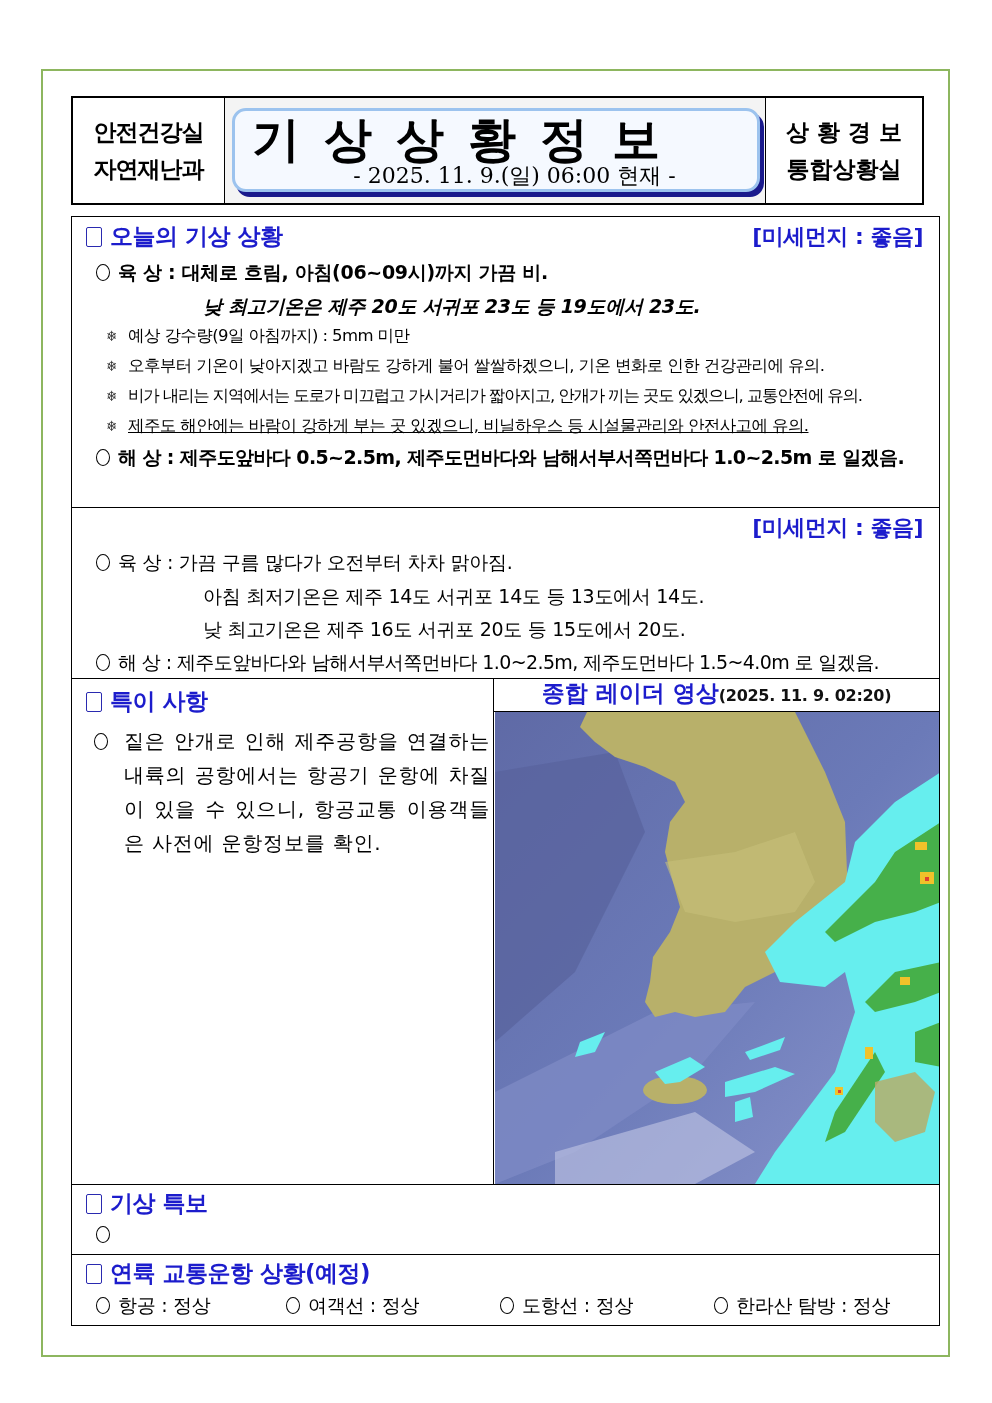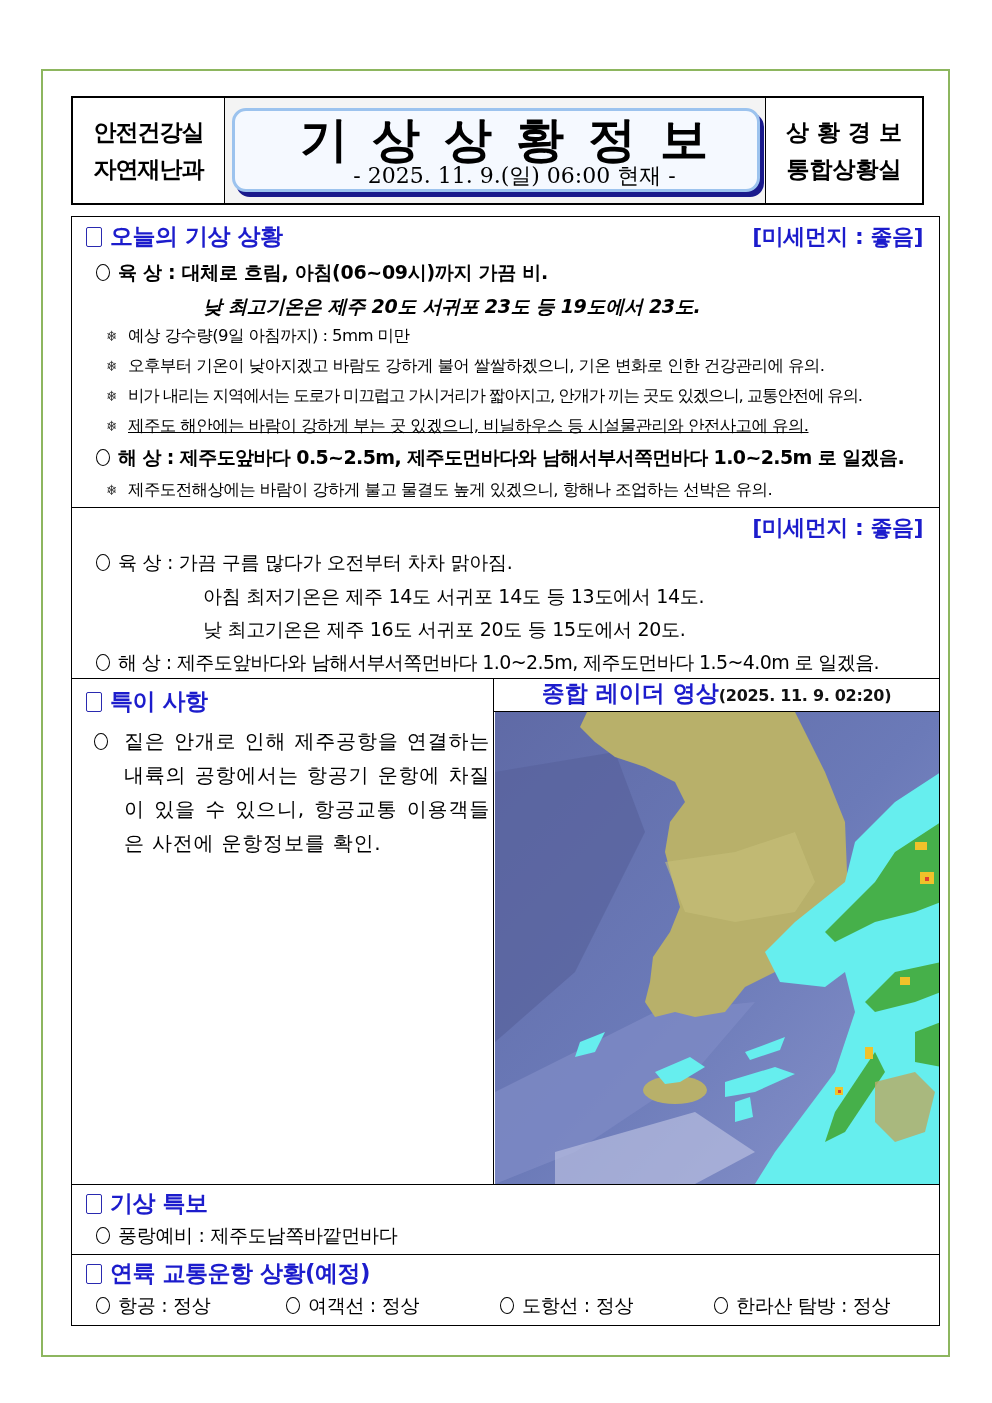--- a/index.html
+++ b/index.html
@@ -6,21 +6,21 @@
     html, body { width: 992px; height: 1403px; background: #ffffff; overflow: hidden; }
     body { position: relative; font-family: "DejaVu Sans", "Liberation Sans", sans-serif; color: #000; }
 
     .frame { position: absolute; left: 41px; top: 69px; width: 909px; height: 1288px; border: 2px solid #8db65f; }
 
     
     .header { position: absolute; left: 71px; top: 96px; width: 853px; height: 109px; border: 2px solid #000; display: flex; }
     .hdr-left { width: 75px; flex: 0 0 152px; border-right: 1px solid #000; display: flex; flex-direction: column; justify-content: center; align-items: center; font-weight: bold; font-size: 23px; line-height: 37px; letter-spacing: -1px; }
     .hdr-mid { flex: 1; background: #f4f4f4; position: relative; border-right: 1px solid #000; }
     .title-box { position: absolute; left: 7px; top: 10px; width: 528px; height: 84px; border-radius: 14px; background: #f5f9ff; border: 3px solid #9cc3ee; box-shadow: 4px 5px 0 #1a1a8c; }
-    .title-main { position: absolute; left: 0; right: 0; top: 2px; text-align: center; font-weight: bold; font-size: 48px; letter-spacing: 24px; padding-left: 40px; line-height: 52px; }
+    .title-main { position: absolute; left: 0; right: 0; top: 2px; font-weight: bold; font-size: 48px; letter-spacing: 24px; padding-left: 17px; line-height: 52px; }
     .title-sub { position: absolute; left: 0; right: 0; top: 52px; text-align: center; font-family: "DejaVu Serif", "Liberation Serif", serif; font-size: 22px; line-height: 26px; padding-left: 37px; }
     .hdr-right { flex: 0 0 156px; display: flex; flex-direction: column; justify-content: center; align-items: center; font-weight: bold; font-size: 23px; line-height: 37px; }
     .hdr-right .r1 { letter-spacing: 8px; padding-left: 8px; }
 
     
     .body { position: absolute; left: 71px; top: 216px; width: 869px; height: 1110px; border: 1.5px solid #000; }
     .divider { position: absolute; left: 0; right: 0; height: 0; border-top: 1.5px solid #000; }
 
     .sec-title { position: absolute; left: 14px; font-weight: bold; font-size: 23px; color: #1c1ccc; display: flex; align-items: center; letter-spacing: -0.5px; }
     .box-icon { display: inline-block; width: 16px; height: 20px; border: 1.5px solid #2a2ab0; margin-right: 8px; border-radius: 2px; }
@@ -78,21 +78,20 @@
   <div class="line bold" style="left:131px; top:77px;font-style:italic;">낮 최고기온은 제주 20도 서귀포 23도 등 19도에서 23도.</div>
 
   <div class="line note" style="left:34px; top:108px;"><span class="asterisk">❄</span><span>예상 강수량(9일 아침까지) : 5mm 미만</span></div>
   <div class="line note" style="left:34px; top:138px;"><span class="asterisk">❄</span><span>오후부터 기온이 낮아지겠고 바람도 강하게 불어 쌀쌀하겠으니, 기온 변화로 인한 건강관리에 유의.</span></div>
   <div class="line note" style="left:34px; top:168px; letter-spacing:-1.2px;"><span class="asterisk">❄</span><span>비가 내리는 지역에서는 도로가 미끄럽고 가시거리가 짧아지고, 안개가 끼는 곳도 있겠으니, 교통안전에 유의.</span></div>
   <div class="line note" style="left:34px; top:198px;text-decoration:underline;"><span class="asterisk">❄</span><span>제주도 해안에는 바람이 강하게 부는 곳 있겠으니, 비닐하우스 등 시설물관리와 안전사고에 유의.</span></div>
 
   <div class="line bold" style="left:24px; top:228px; letter-spacing:-0.6px;">
     <span class="circ"></span><span>해 상 :</span> <span>제주도앞바다 0.5~2.5m, 제주도먼바다와 남해서부서쪽먼바다 1.0~2.5m 로 일겠음.</span>
   </div>
-  <div class="line note" style="left:34px; top:262px;"><span class="asterisk">❄</span><span>제주도전해상에는 바람이 강하게 불고 물결도 높게 있겠으니, 항해나 조업하는 선박은 유의.</span></div>
 
   <div class="divider" style="top:290px;"></div>
 
   <div class="dust" style="top:296px;">[미세먼지 : 좋음]</div>
 
   <div class="line" style="left:24px; top:333px;">
     <span class="circ"></span><span>육 상 :</span> <span>가끔 구름 많다가 오전부터 차차 맑아짐.</span>
   </div>
   <div class="line" style="left:131px; top:367px;">아침 최저기온은 제주 14도 서귀포 14도 등 13도에서 14도.</div>
   <div class="line" style="left:131px; top:400px;">낮 최고기온은 제주 16도 서귀포 20도 등 15도에서 20도.</div>
@@ -162,21 +161,21 @@
     </svg>
   </div>
 
   <div class="divider" style="top:967px;"></div>
 
   <div class="sec-title" style="top:971px;">
     <span class="box-icon"></span>
     <span>기상 특보</span>
   </div>
   <div class="line" style="left:24px; top:1006px;">
-    <span class="circ"></span><span>풍랑예비 : 제주도남쪽바깥먼바다</span>
+    <span class="circ"></span>
   </div>
 
   <div class="divider" style="top:1037px;"></div>
 
   <div class="sec-title" style="top:1041px;">
     <span class="box-icon"></span>
     <span>연륙 교통운항 상황(예정)</span>
   </div>
   <div class="line" style="left:24px; top:1076px;">
     <span class="circ"></span><span>항공 : 정상</span>

